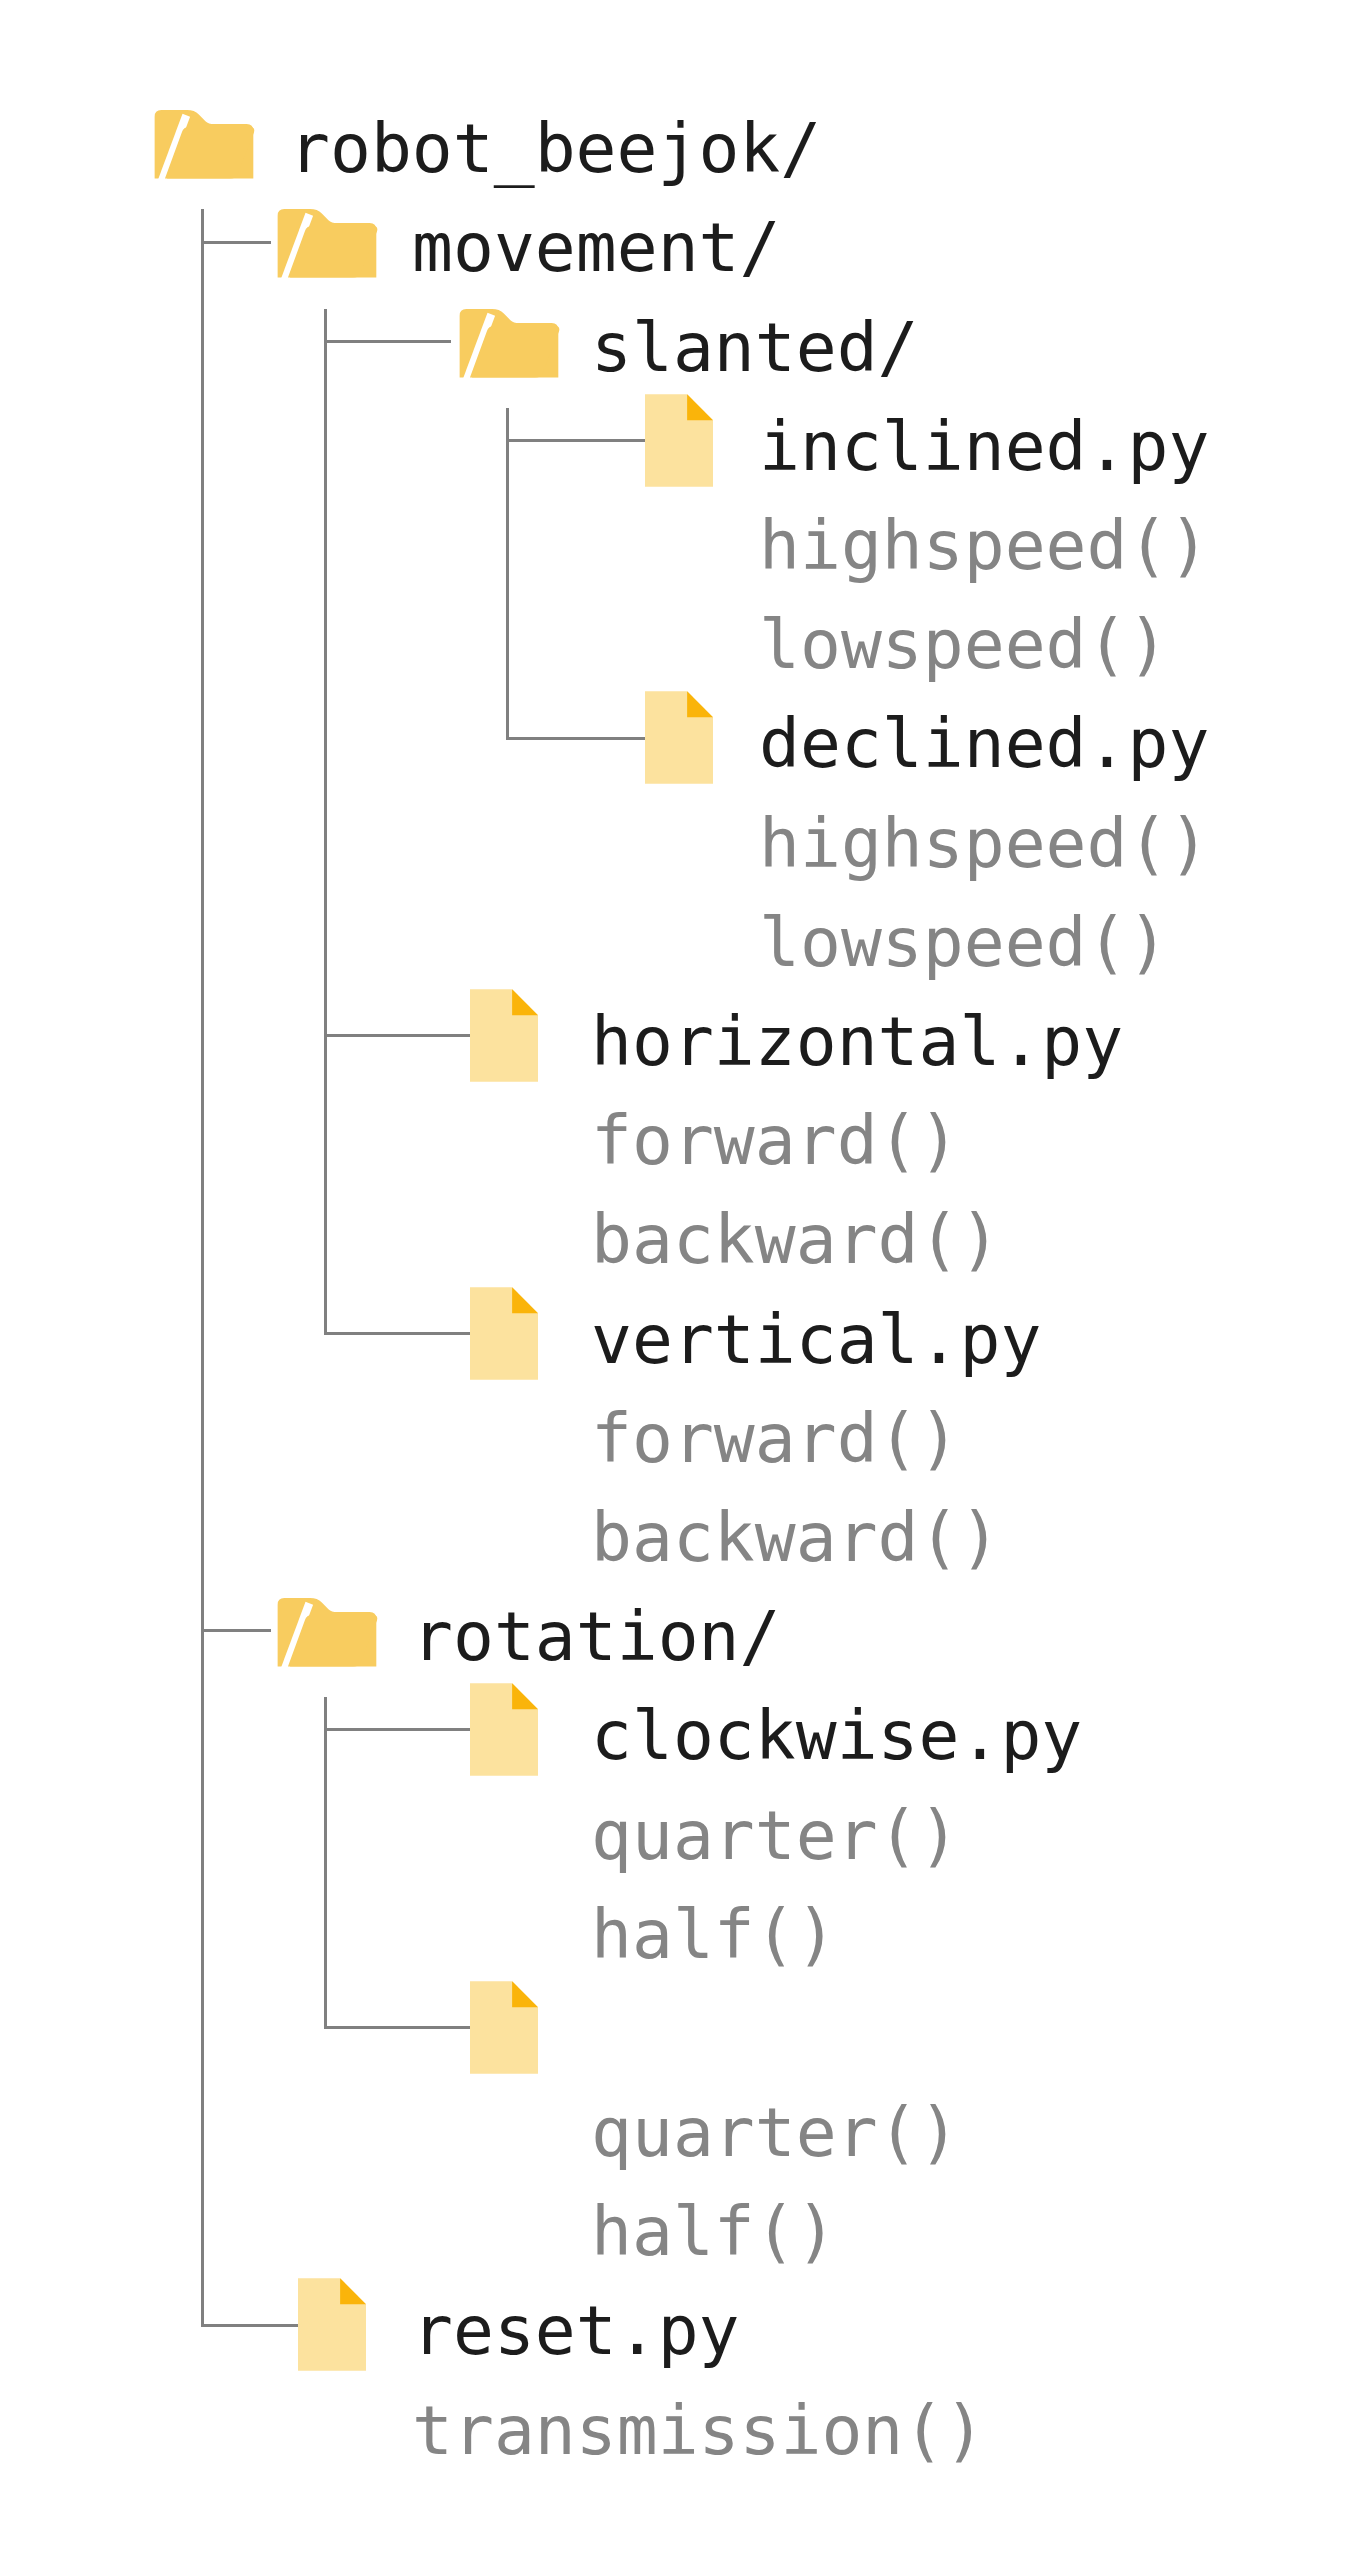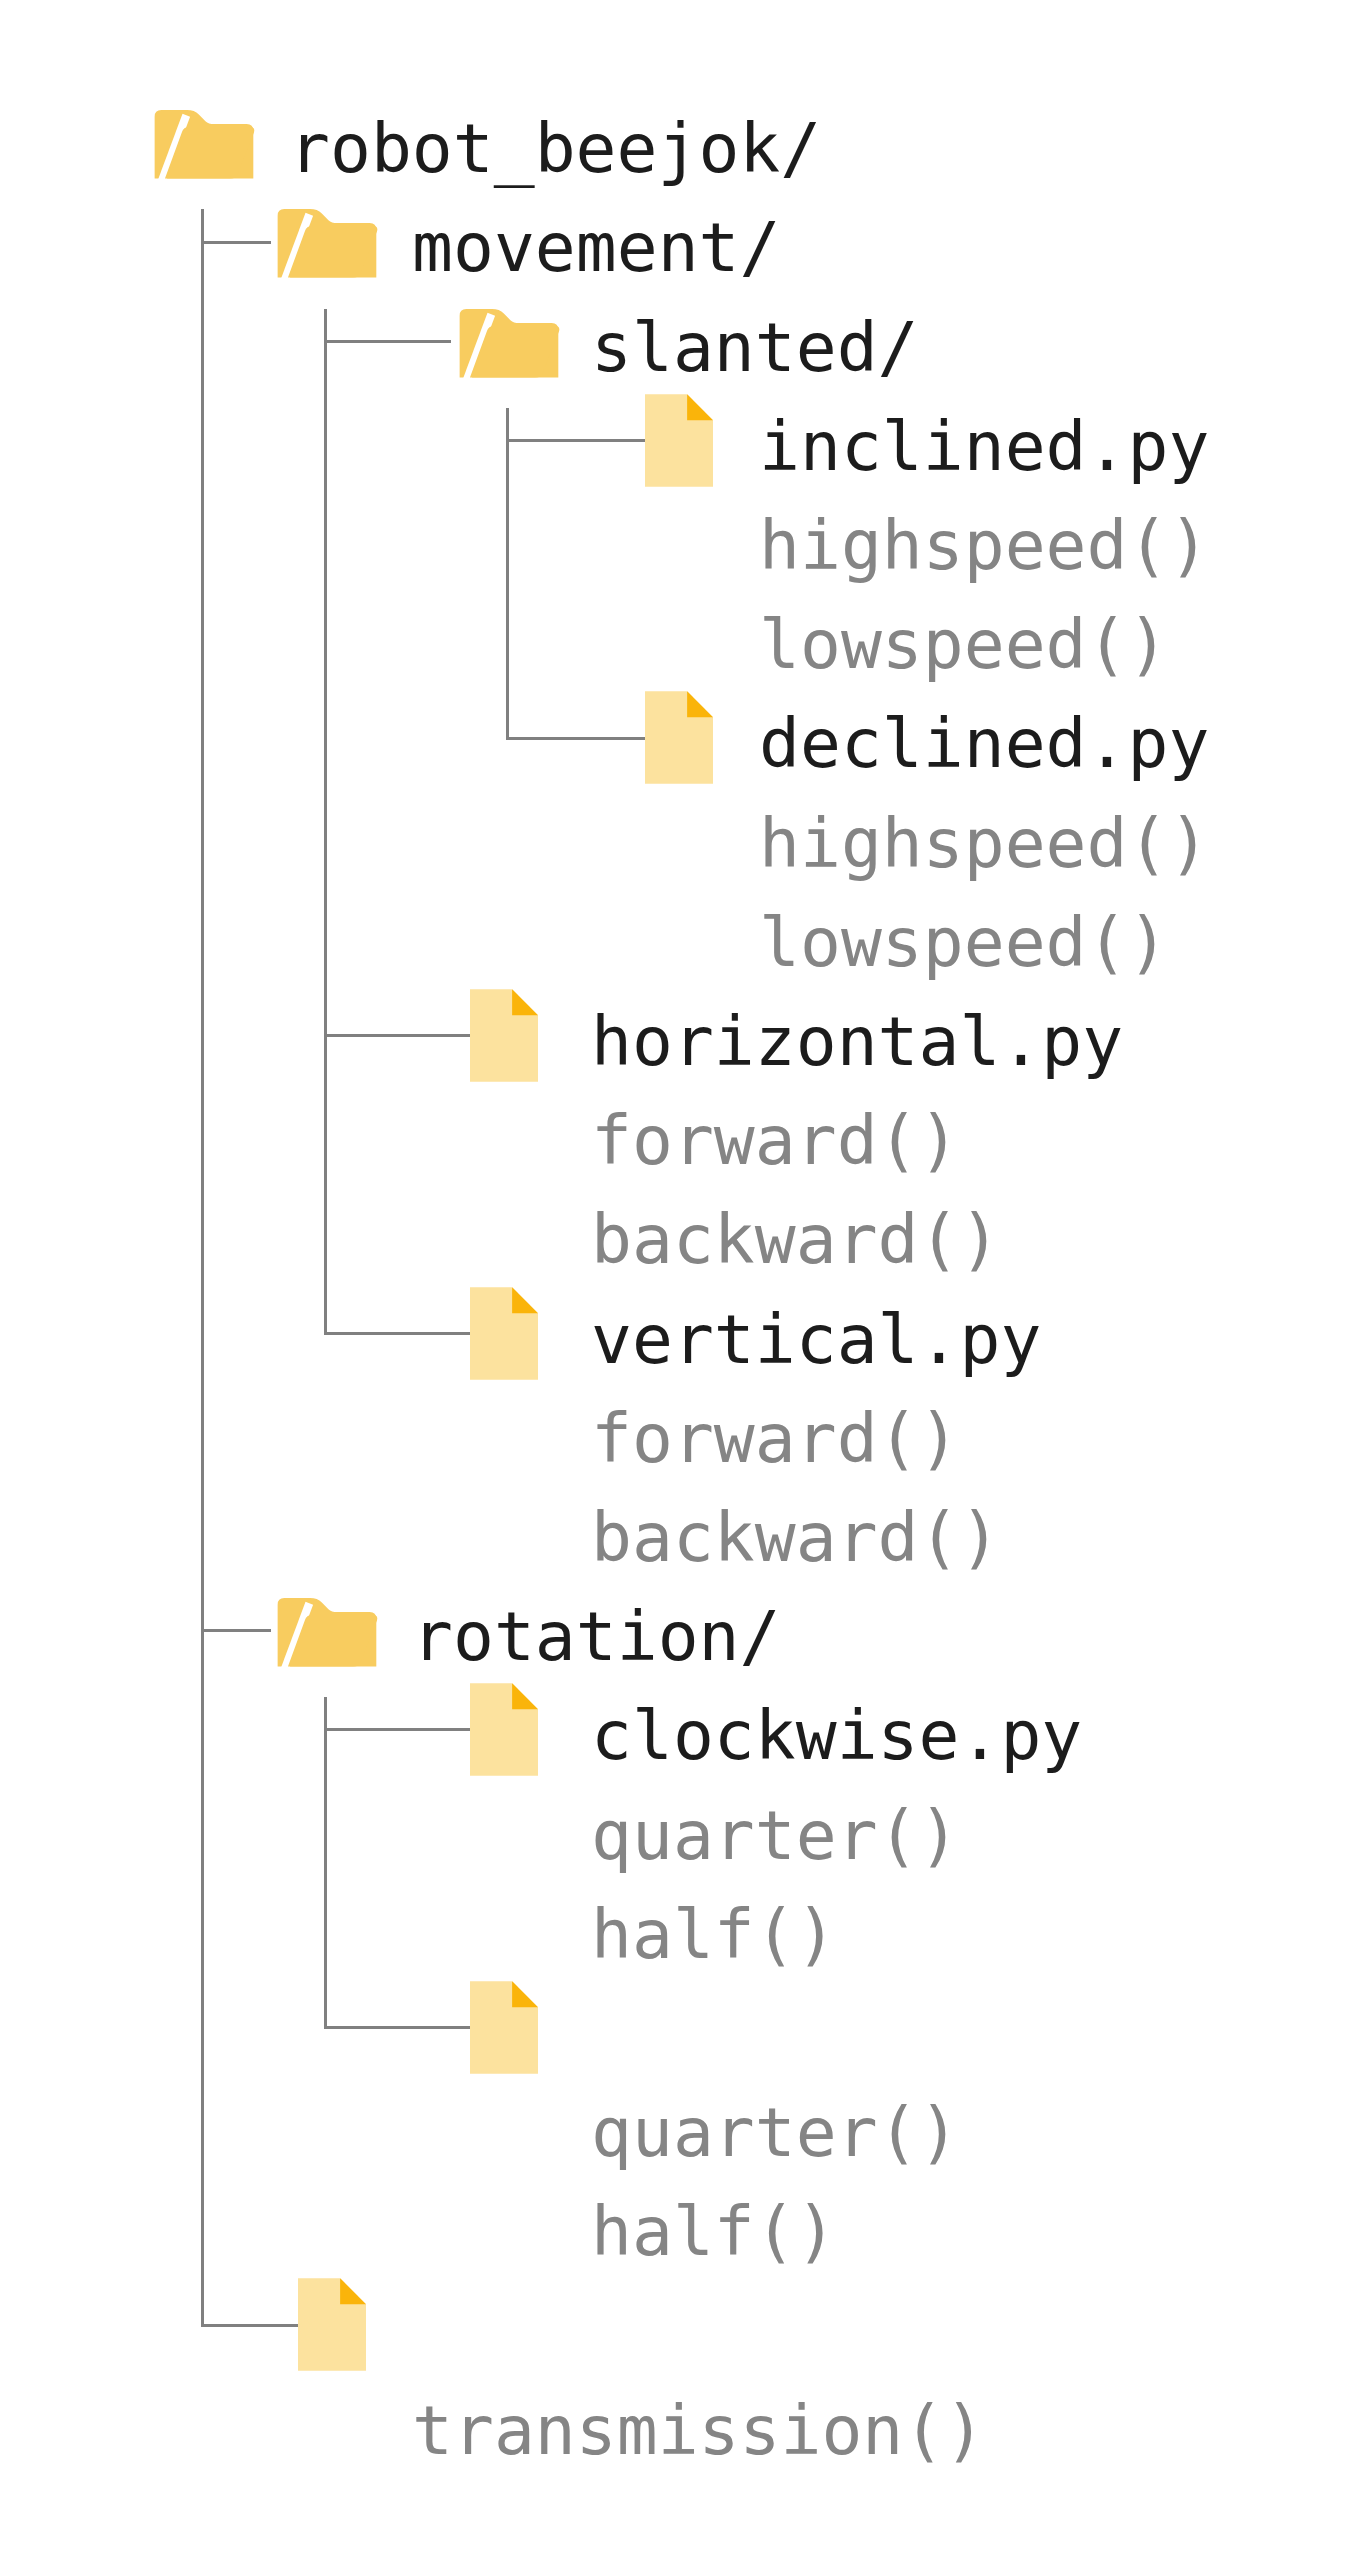--- a/index.html
+++ b/index.html
@@ -172,18 +172,19 @@
       <span class="label function" style="left: 591px; top: 56px;">quarter()</span>
     </div>
     <div class="node" style="top: 2176px;">
       <span class="label function" style="left: 591px; top: 56px;">half()</span>
     </div>
     <div class="node" style="top: 2275px;">
       <svg class="icon file-icon" viewBox="0 0 92 125" width="68" height="93" aria-hidden="true" style="left: 298px; top: 3.3px;">
     <path class="d-body" d="M0 0 H57 L92 35 V125 H0 Z"></path>
     <path class="d-fold" d="M57 0 L92 35 H57 Z"></path>
   </svg>
+      <span class="label" style="left: 412px; top: 56px;">reset.py</span>
     </div>
     <div class="node" style="top: 2375px;">
       <span class="label function" style="left: 412px; top: 56px;">transmission()</span>
     </div>
   </div>
 
 
 </body></html>

